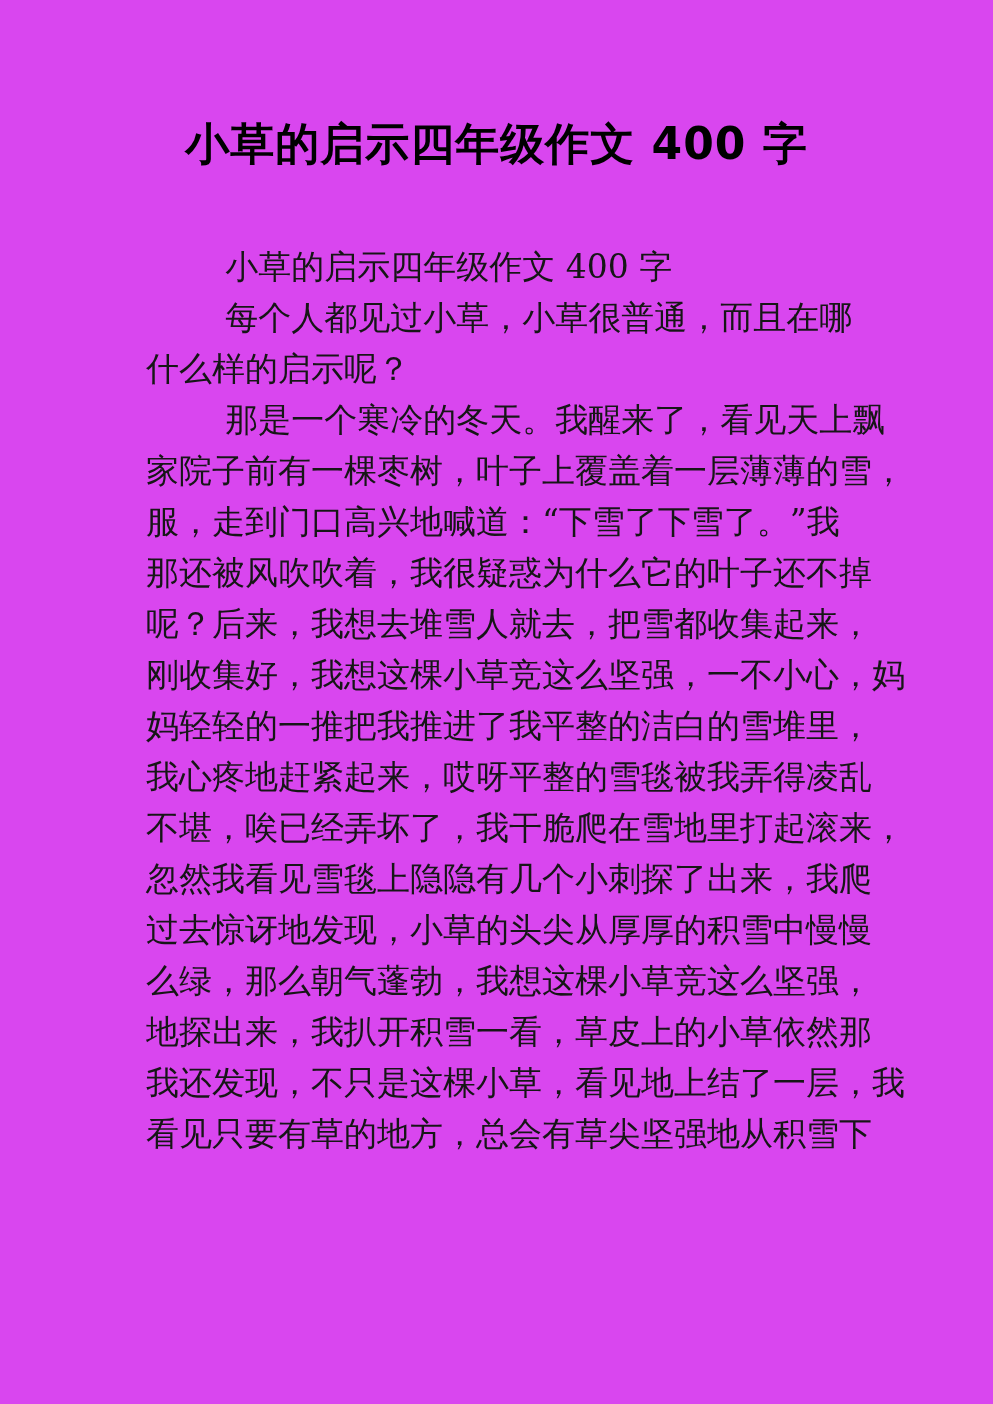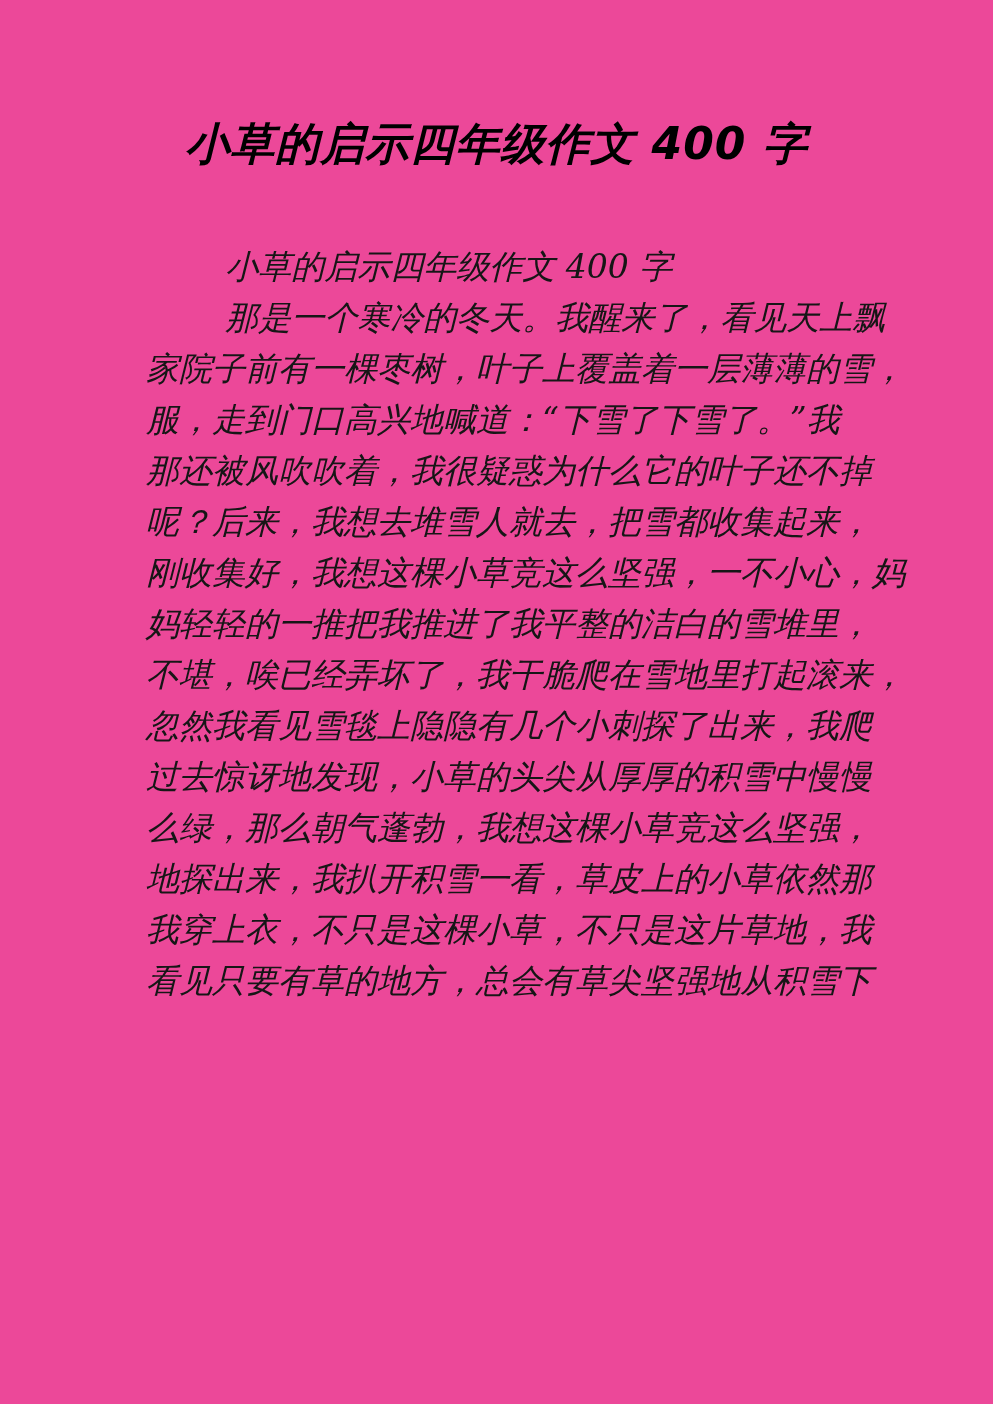--- a/index.html
+++ b/index.html
@@ -9,22 +9,21 @@
   body {
     width: 993px;
     height: 1404px;
     background: #ffffff;
     overflow: hidden;
   }
   .page {
     position: relative;
     width: 993px;
     height: 1404px;
-    background: #ec4899;
-    font-style: italic;
+    background: #d946ef;
   }
   .doc-title {
     margin: 0;
     padding-top: 118px;
     text-align: center;
     font-family: "DejaVu Sans", "Liberation Sans", sans-serif;
     font-weight: bold;
     font-size: 44px;
     line-height: 1.2;
     letter-spacing: 1px;
@@ -53,31 +52,34 @@
 </head>
 <body>
 
 <div class="page">
   <h1 class="doc-title">小草的启示四年级作文 400 字</h1>
   <div class="doc-content" id="doc-content">
       <div class="paragraph">
         <div class="text-line first-line">小草的启示四年级作文 400 字</div>
       </div>
       <div class="paragraph">
+        <div class="text-line first-line">每个人都见过小草，小草很普通，而且在哪</div>
+        <div class="text-line">什么样的启示呢？</div>
       </div>
       <div class="paragraph">
         <div class="text-line first-line">那是一个寒冷的冬天。我醒来了，看见天上飘</div>
         <div class="text-line">家院子前有一棵枣树，叶子上覆盖着一层薄薄的雪，</div>
         <div class="text-line">服，走到门口高兴地喊道：“下雪了下雪了。”我</div>
         <div class="text-line">那还被风吹吹着，我很疑惑为什么它的叶子还不掉</div>
         <div class="text-line">呢？后来，我想去堆雪人就去，把雪都收集起来，</div>
         <div class="text-line">刚收集好，我想这棵小草竞这么坚强，一不小心，妈</div>
         <div class="text-line">妈轻轻的一推把我推进了我平整的洁白的雪堆里，</div>
+        <div class="text-line">我心疼地赶紧起来，哎呀平整的雪毯被我弄得凌乱</div>
         <div class="text-line">不堪，唉已经弄坏了，我干脆爬在雪地里打起滚来，</div>
         <div class="text-line">忽然我看见雪毯上隐隐有几个小刺探了出来，我爬</div>
         <div class="text-line">过去惊讶地发现，小草的头尖从厚厚的积雪中慢慢</div>
         <div class="text-line">么绿，那么朝气蓬勃，我想这棵小草竞这么坚强，</div>
         <div class="text-line">地探出来，我扒开积雪一看，草皮上的小草依然那</div>
-        <div class="text-line">我穿上衣，不只是这棵小草，不只是这片草地，我</div>
+        <div class="text-line">我还发现，不只是这棵小草，看见地上结了一层，我</div>
         <div class="text-line">看见只要有草的地方，总会有草尖坚强地从积雪下</div>
       </div>
     </div>
 </div>
 
 </body></html>

